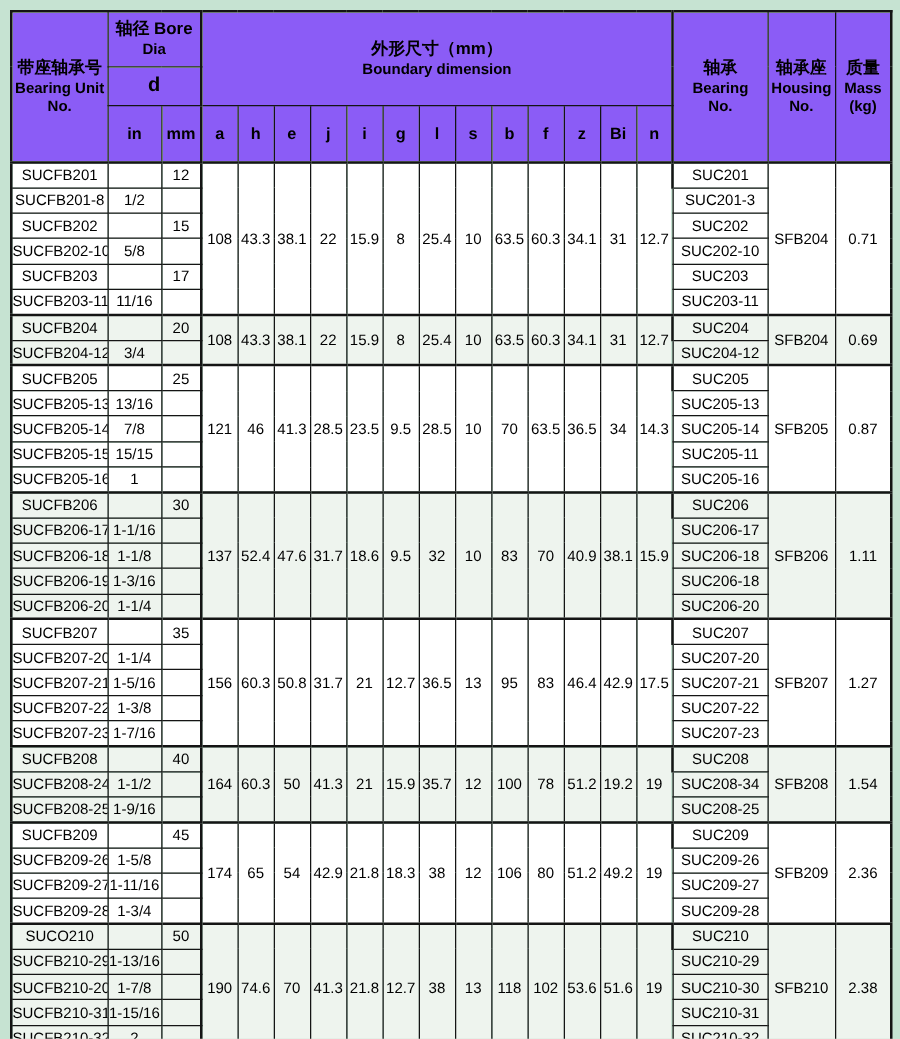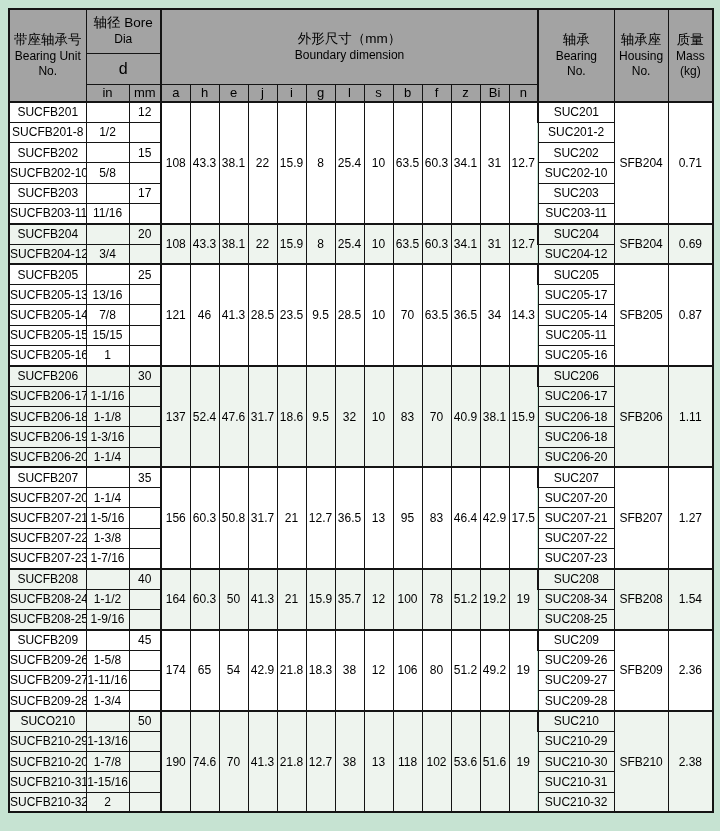--- a/index.html
+++ b/index.html
@@ -20,26 +20,26 @@
   }
   th, td {
     border: 1px solid #141414;
     text-align: center;
     vertical-align: middle;
     padding: 0;
     overflow: hidden;
     white-space: nowrap;
   }
   thead th {
-    background: #a3a3a3;
-    font-weight: normal;
+    background: #8b5cf6;
+    font-weight: bold;
   }
   thead tr.h-row1 { height: 44px; }
   thead tr.h-row2 { height: 31px; }
-  thead tr.h-row3 { height: 18px; }
+  thead tr.h-row3 { height: 46px; }
   .zh { font-size: 13.5px; line-height: 1.25; }
   .en { font-size: 12px;  line-height: 1.25; }
   thead tr.h-row3 th { font-size: 13px; }
   tbody tr { height: 20.3px; }
   tbody td {
     font-size: 12px;
     background: #ffffff;
   }
   tbody tr.shaded td { background: #eef4ee; }
   tbody tr.group-start td { border-top: 2px solid #141414; }
@@ -141,21 +141,21 @@
         <td rowspan="6">31</td>
         <td rowspan="6">12.7</td>
         <td class="sec">SUC201</td>
         <td rowspan="6">SFB204</td>
         <td rowspan="6">0.71</td>
       </tr>
       <tr>
         <td>SUCFB201-8</td>
         <td>1/2</td>
         <td></td>
-        <td>SUC201-2</td>
+        <td>SUC201-3</td>
       </tr>
       <tr>
         <td>SUCFB202</td>
         <td></td>
         <td>15</td>
         <td>SUC202</td>
       </tr>
       <tr>
         <td>SUCFB202-10</td>
         <td>5/8</td>
@@ -219,21 +219,21 @@
         <td rowspan="5">34</td>
         <td rowspan="5">14.3</td>
         <td class="sec">SUC205</td>
         <td rowspan="5">SFB205</td>
         <td rowspan="5">0.87</td>
       </tr>
       <tr>
         <td>SUCFB205-13</td>
         <td>13/16</td>
         <td></td>
-        <td>SUC205-17</td>
+        <td>SUC205-13</td>
       </tr>
       <tr>
         <td>SUCFB205-14</td>
         <td>7/8</td>
         <td></td>
         <td>SUC205-14</td>
       </tr>
       <tr>
         <td>SUCFB205-15</td>
         <td>15/15</td>

